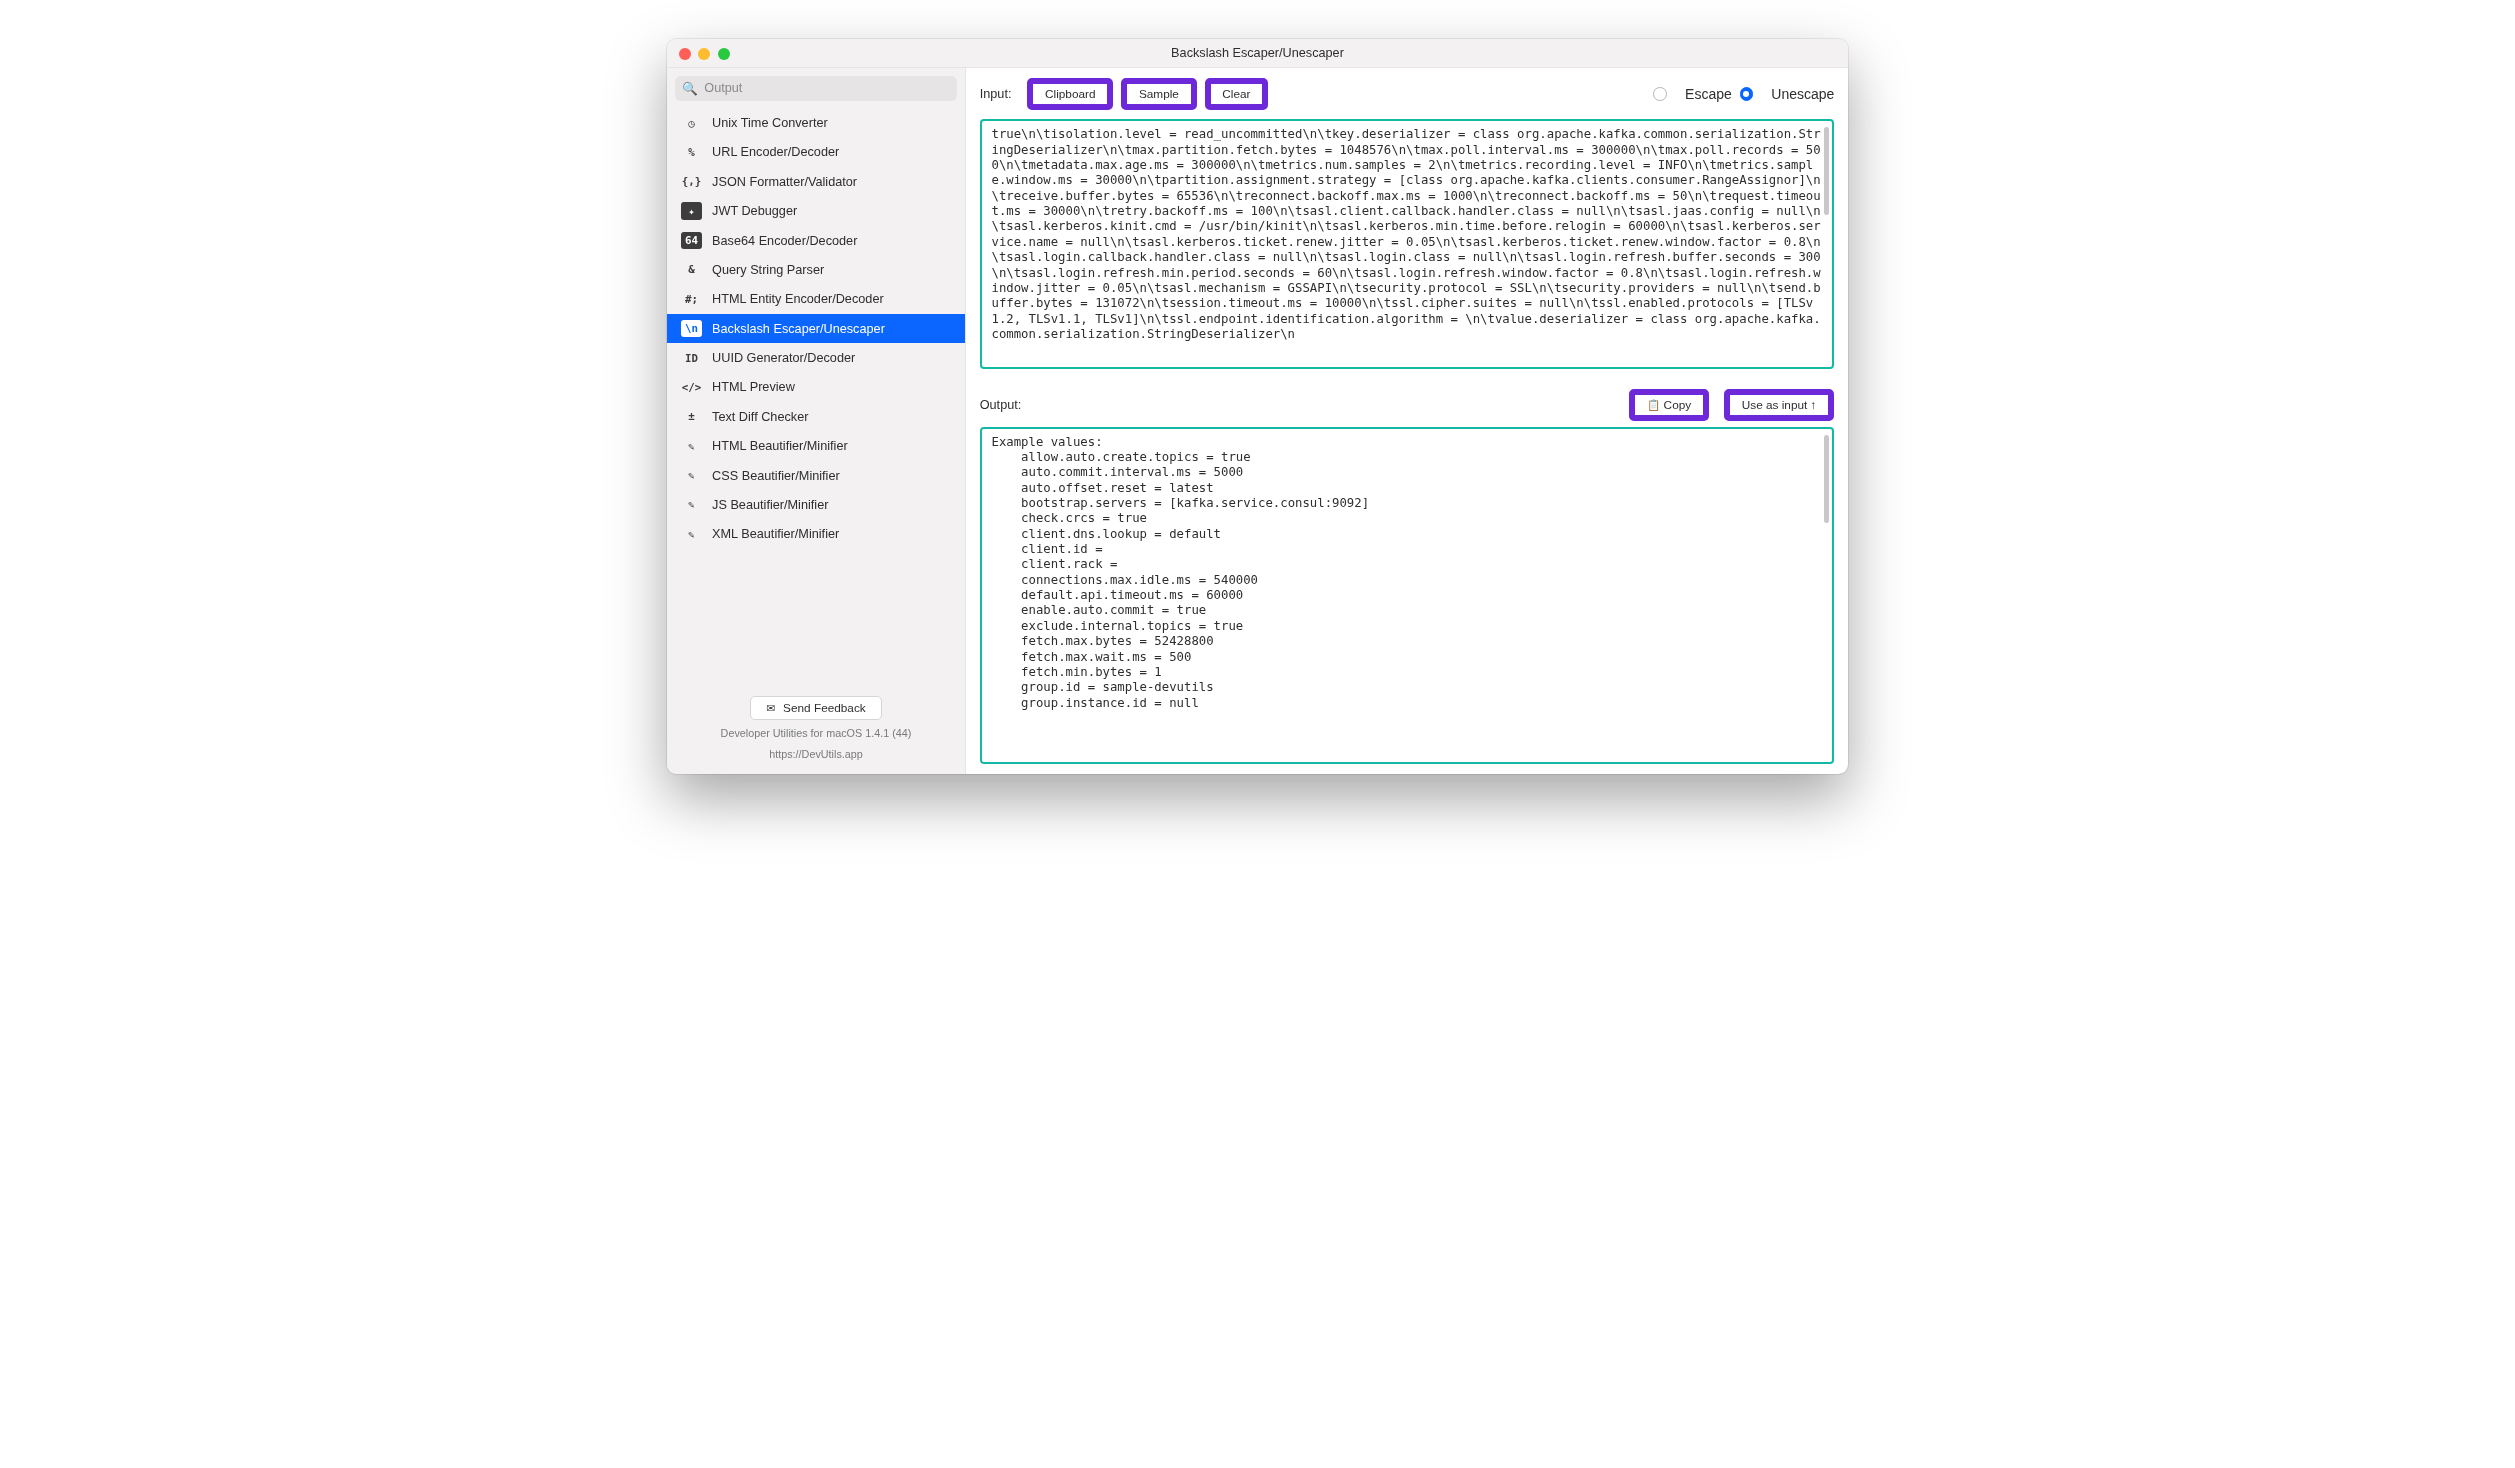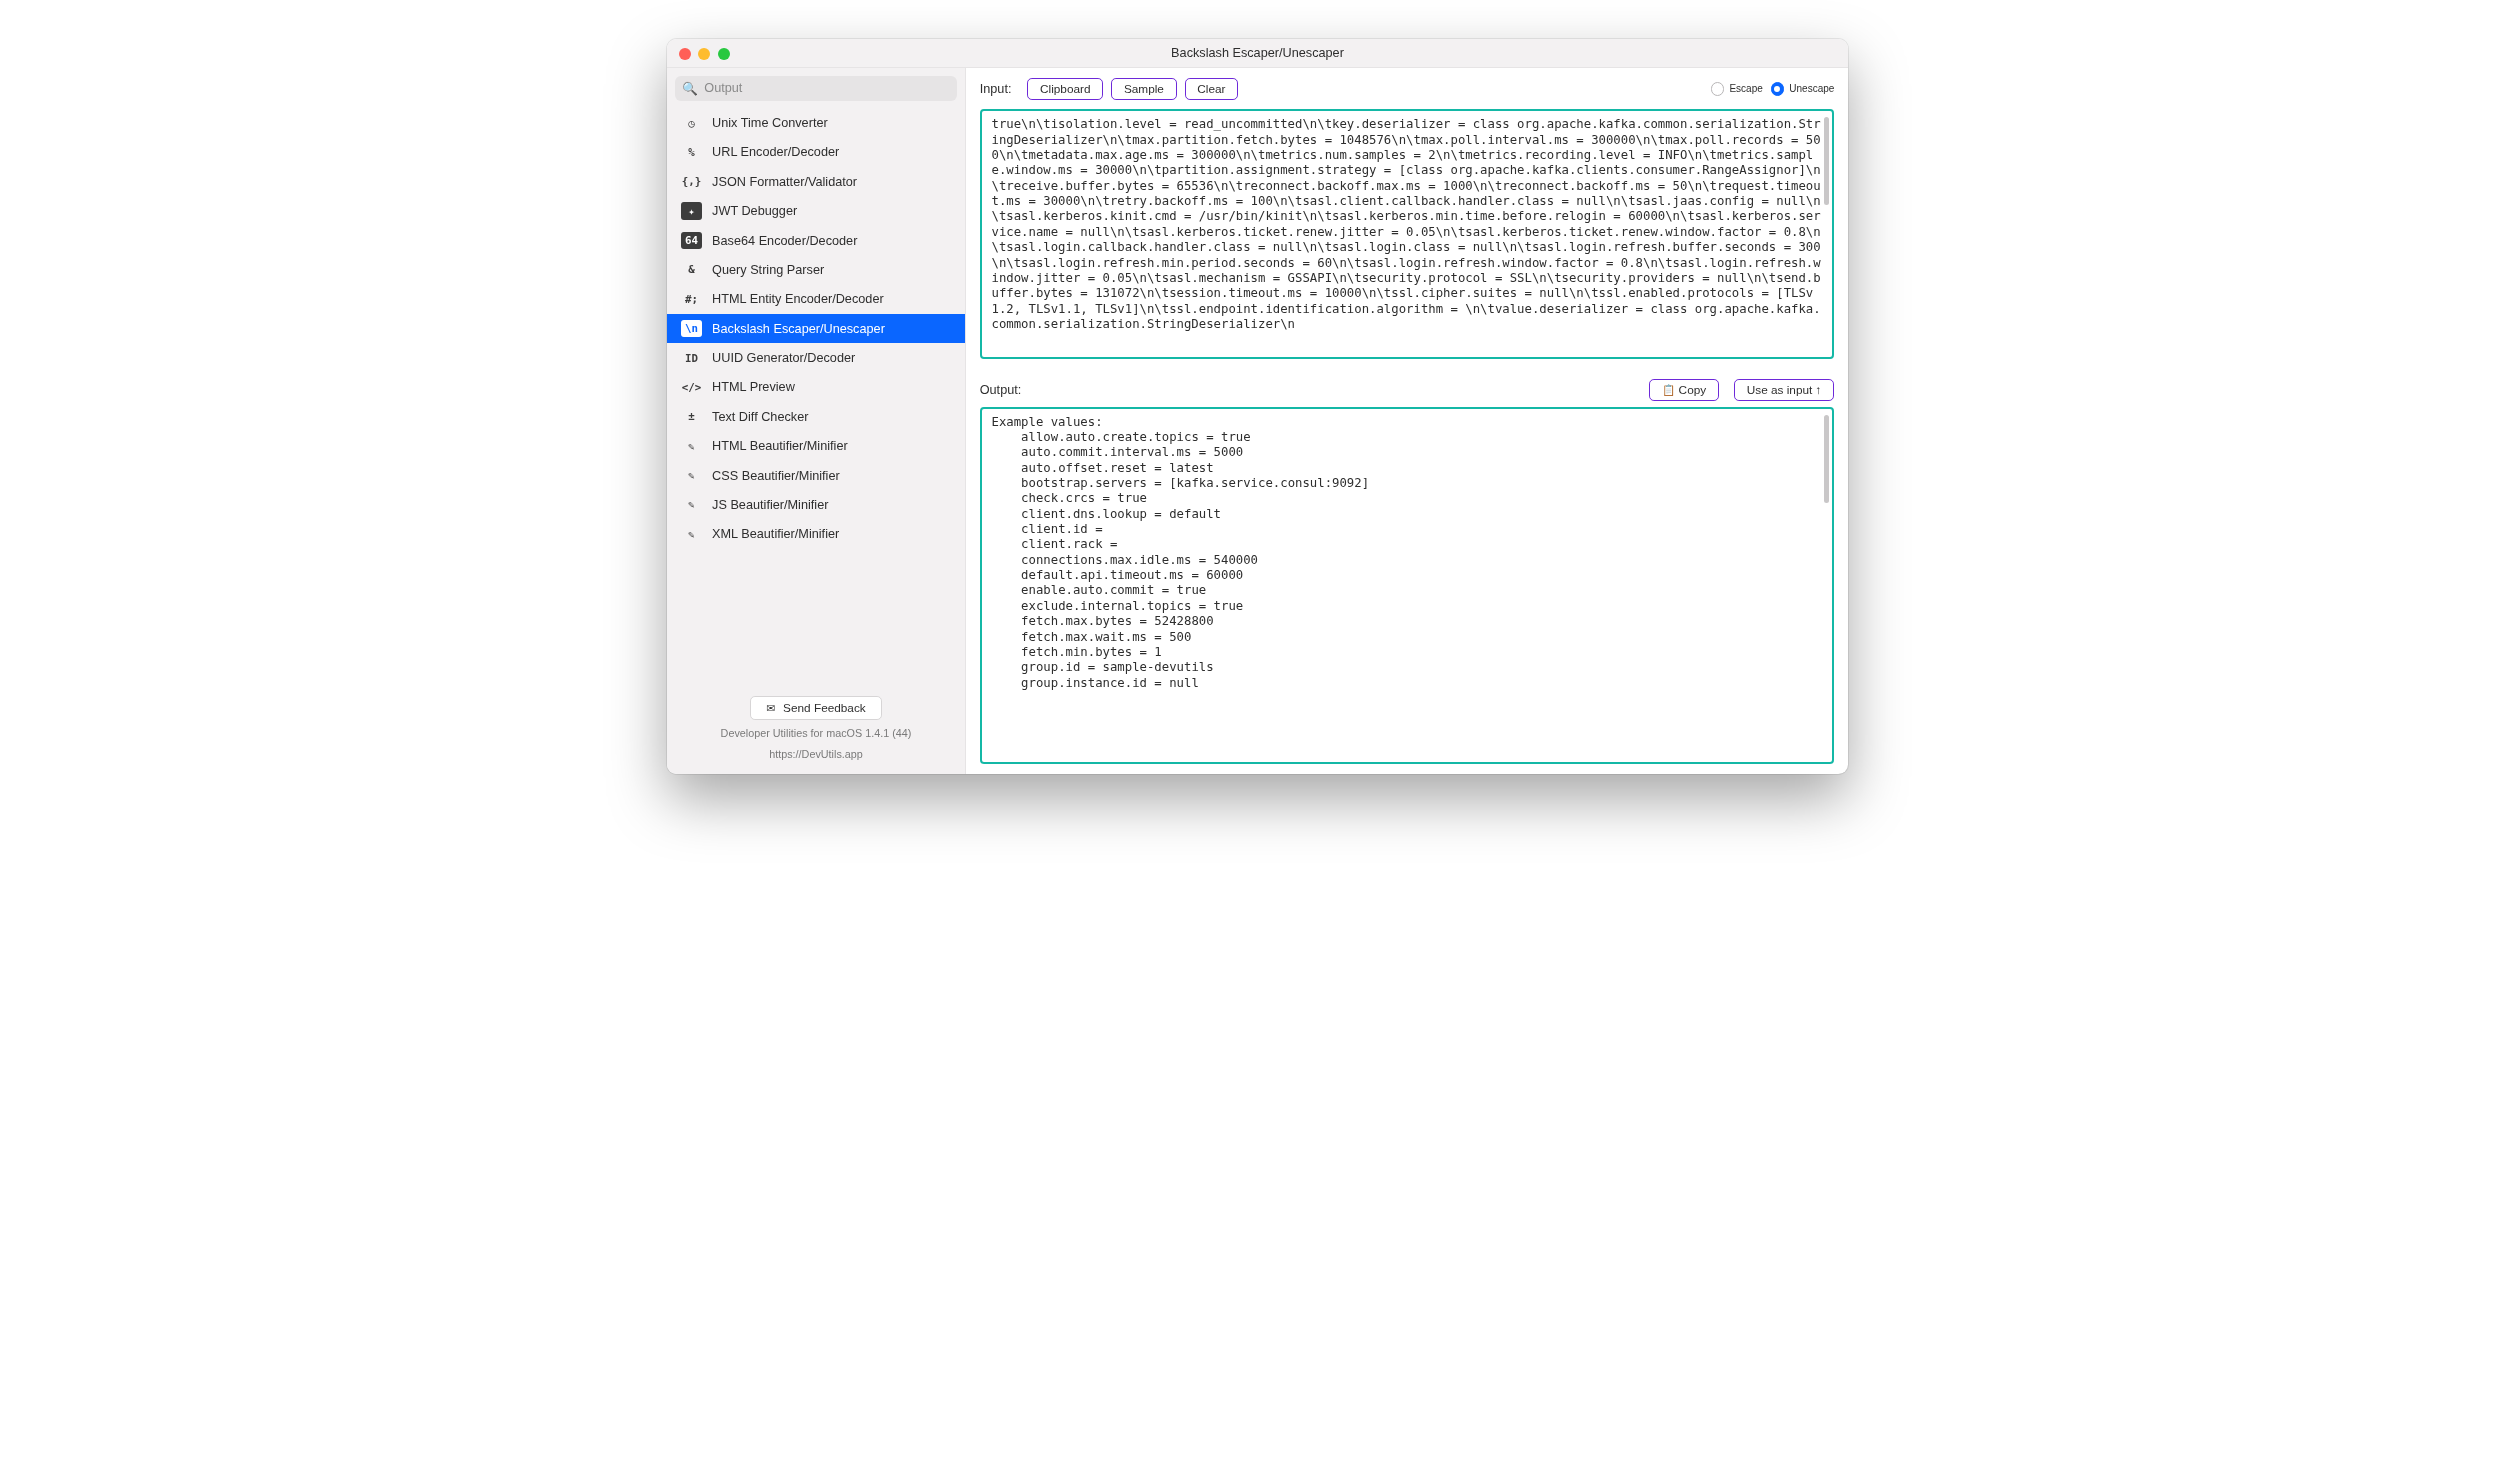--- a/index.html
+++ b/index.html
@@ -77,25 +77,25 @@
     cursor: pointer;
   }
   .footer-text { font-size: 10.8px; color: #7a7a7a; margin-top: 5.9px; line-height: 1.4; }
   .main { flex: 1; display: flex; flex-direction: column; min-width: 0; }
   .toolbar {
     display: flex; align-items: center; gap: 7.8px;
     padding: 9.8px 13.7px; font-size: 12.7px; color: #2e2e2e;
   }
   .toolbar .label { font-weight: 500; margin-right: 8px; }
   .btn {
-    background: #fff; border: 1px solid #6d28d9; border-radius: 4.9px;
+    background: #fff; border: 6px solid #6d28d9; border-radius: 4.9px;
     padding: 2.9px 11.8px; font-size: 11.8px; color: #2e2e2e; cursor: pointer;
   }
   .spacer { flex: 1; }
-  .radio { display: inline-flex; align-items: center; gap: 5px; font-size: 10px; cursor: pointer; }
+  .radio { display: inline-flex; align-items: center; gap: 18px; font-size: 14px; cursor: pointer; }
   .radio-dot {
     width: 13.7px; height: 13.7px; border-radius: 50%;
     border: 1px solid #b8b6b7; background: #fff; position: relative;
   }
   .radio.checked .radio-dot { border-color: #0a66ff; background: #0a66ff; }
   .radio.checked .radio-dot::after {
     content: ""; position: absolute; inset: 2.9px; border-radius: 50%; background: #fff;
   }
   .pane {
     margin: 0 13.7px 9.8px; border: 2px solid #14b8a6; border-radius: 3.9px;

